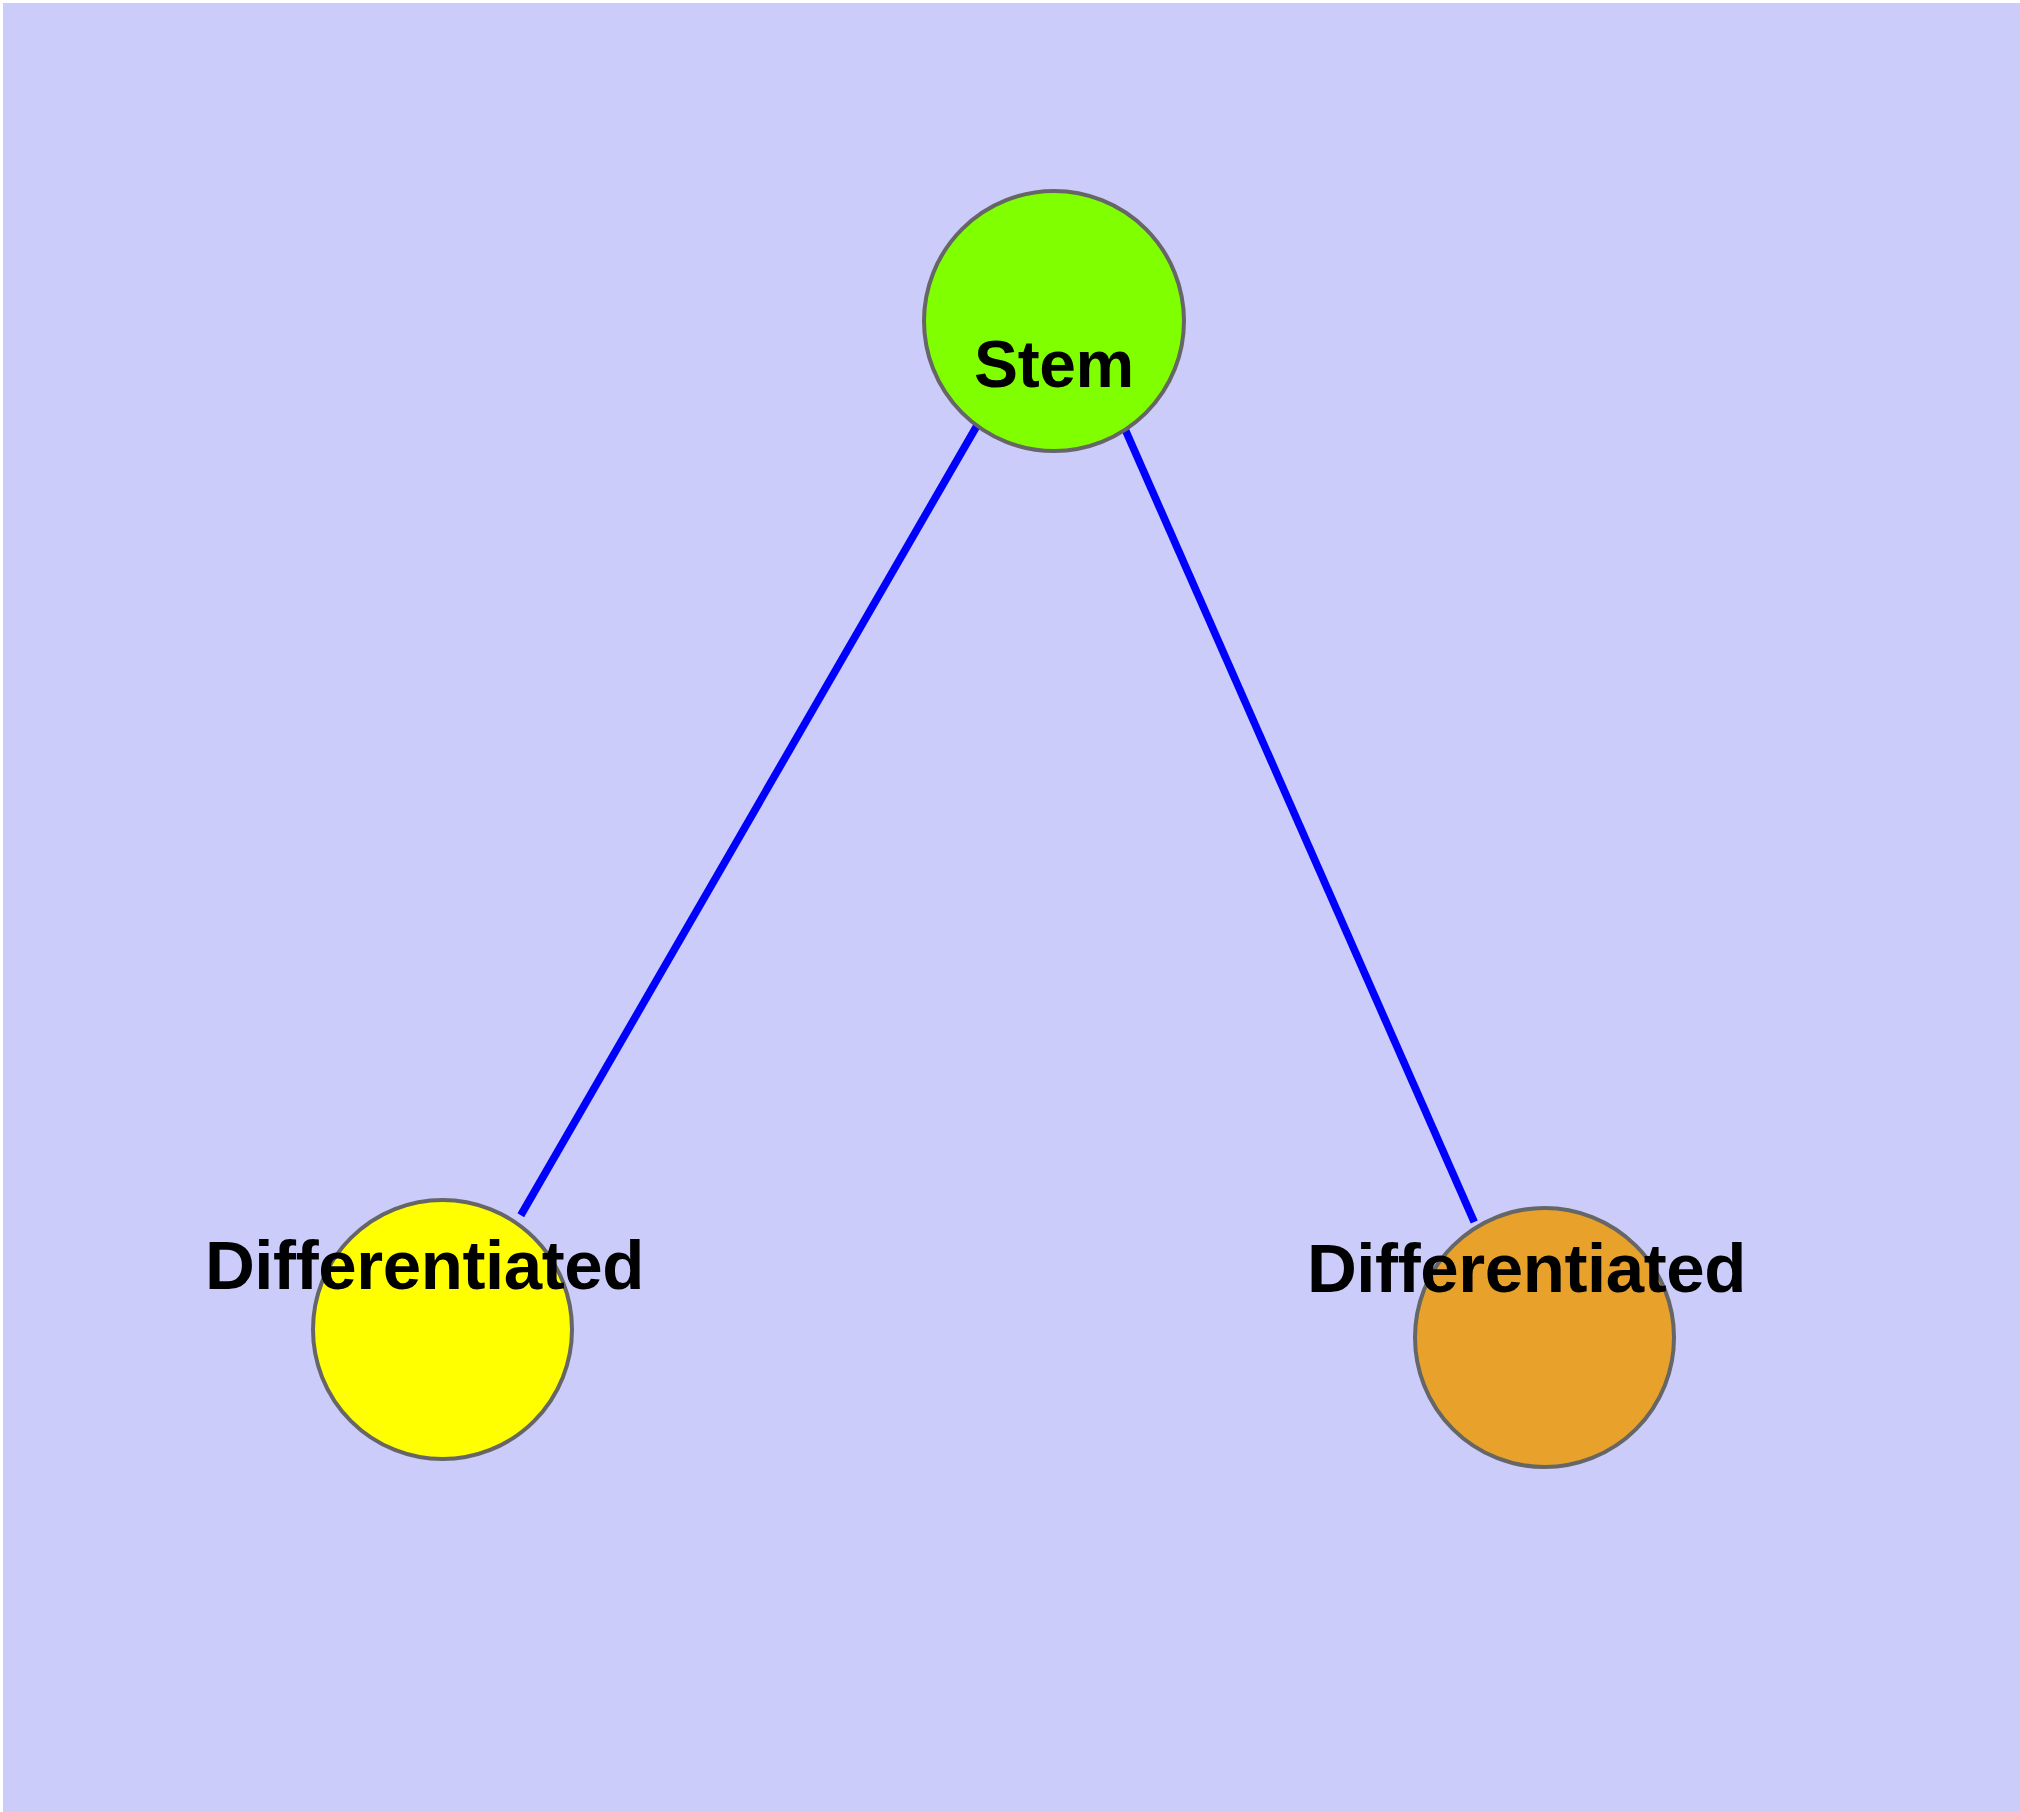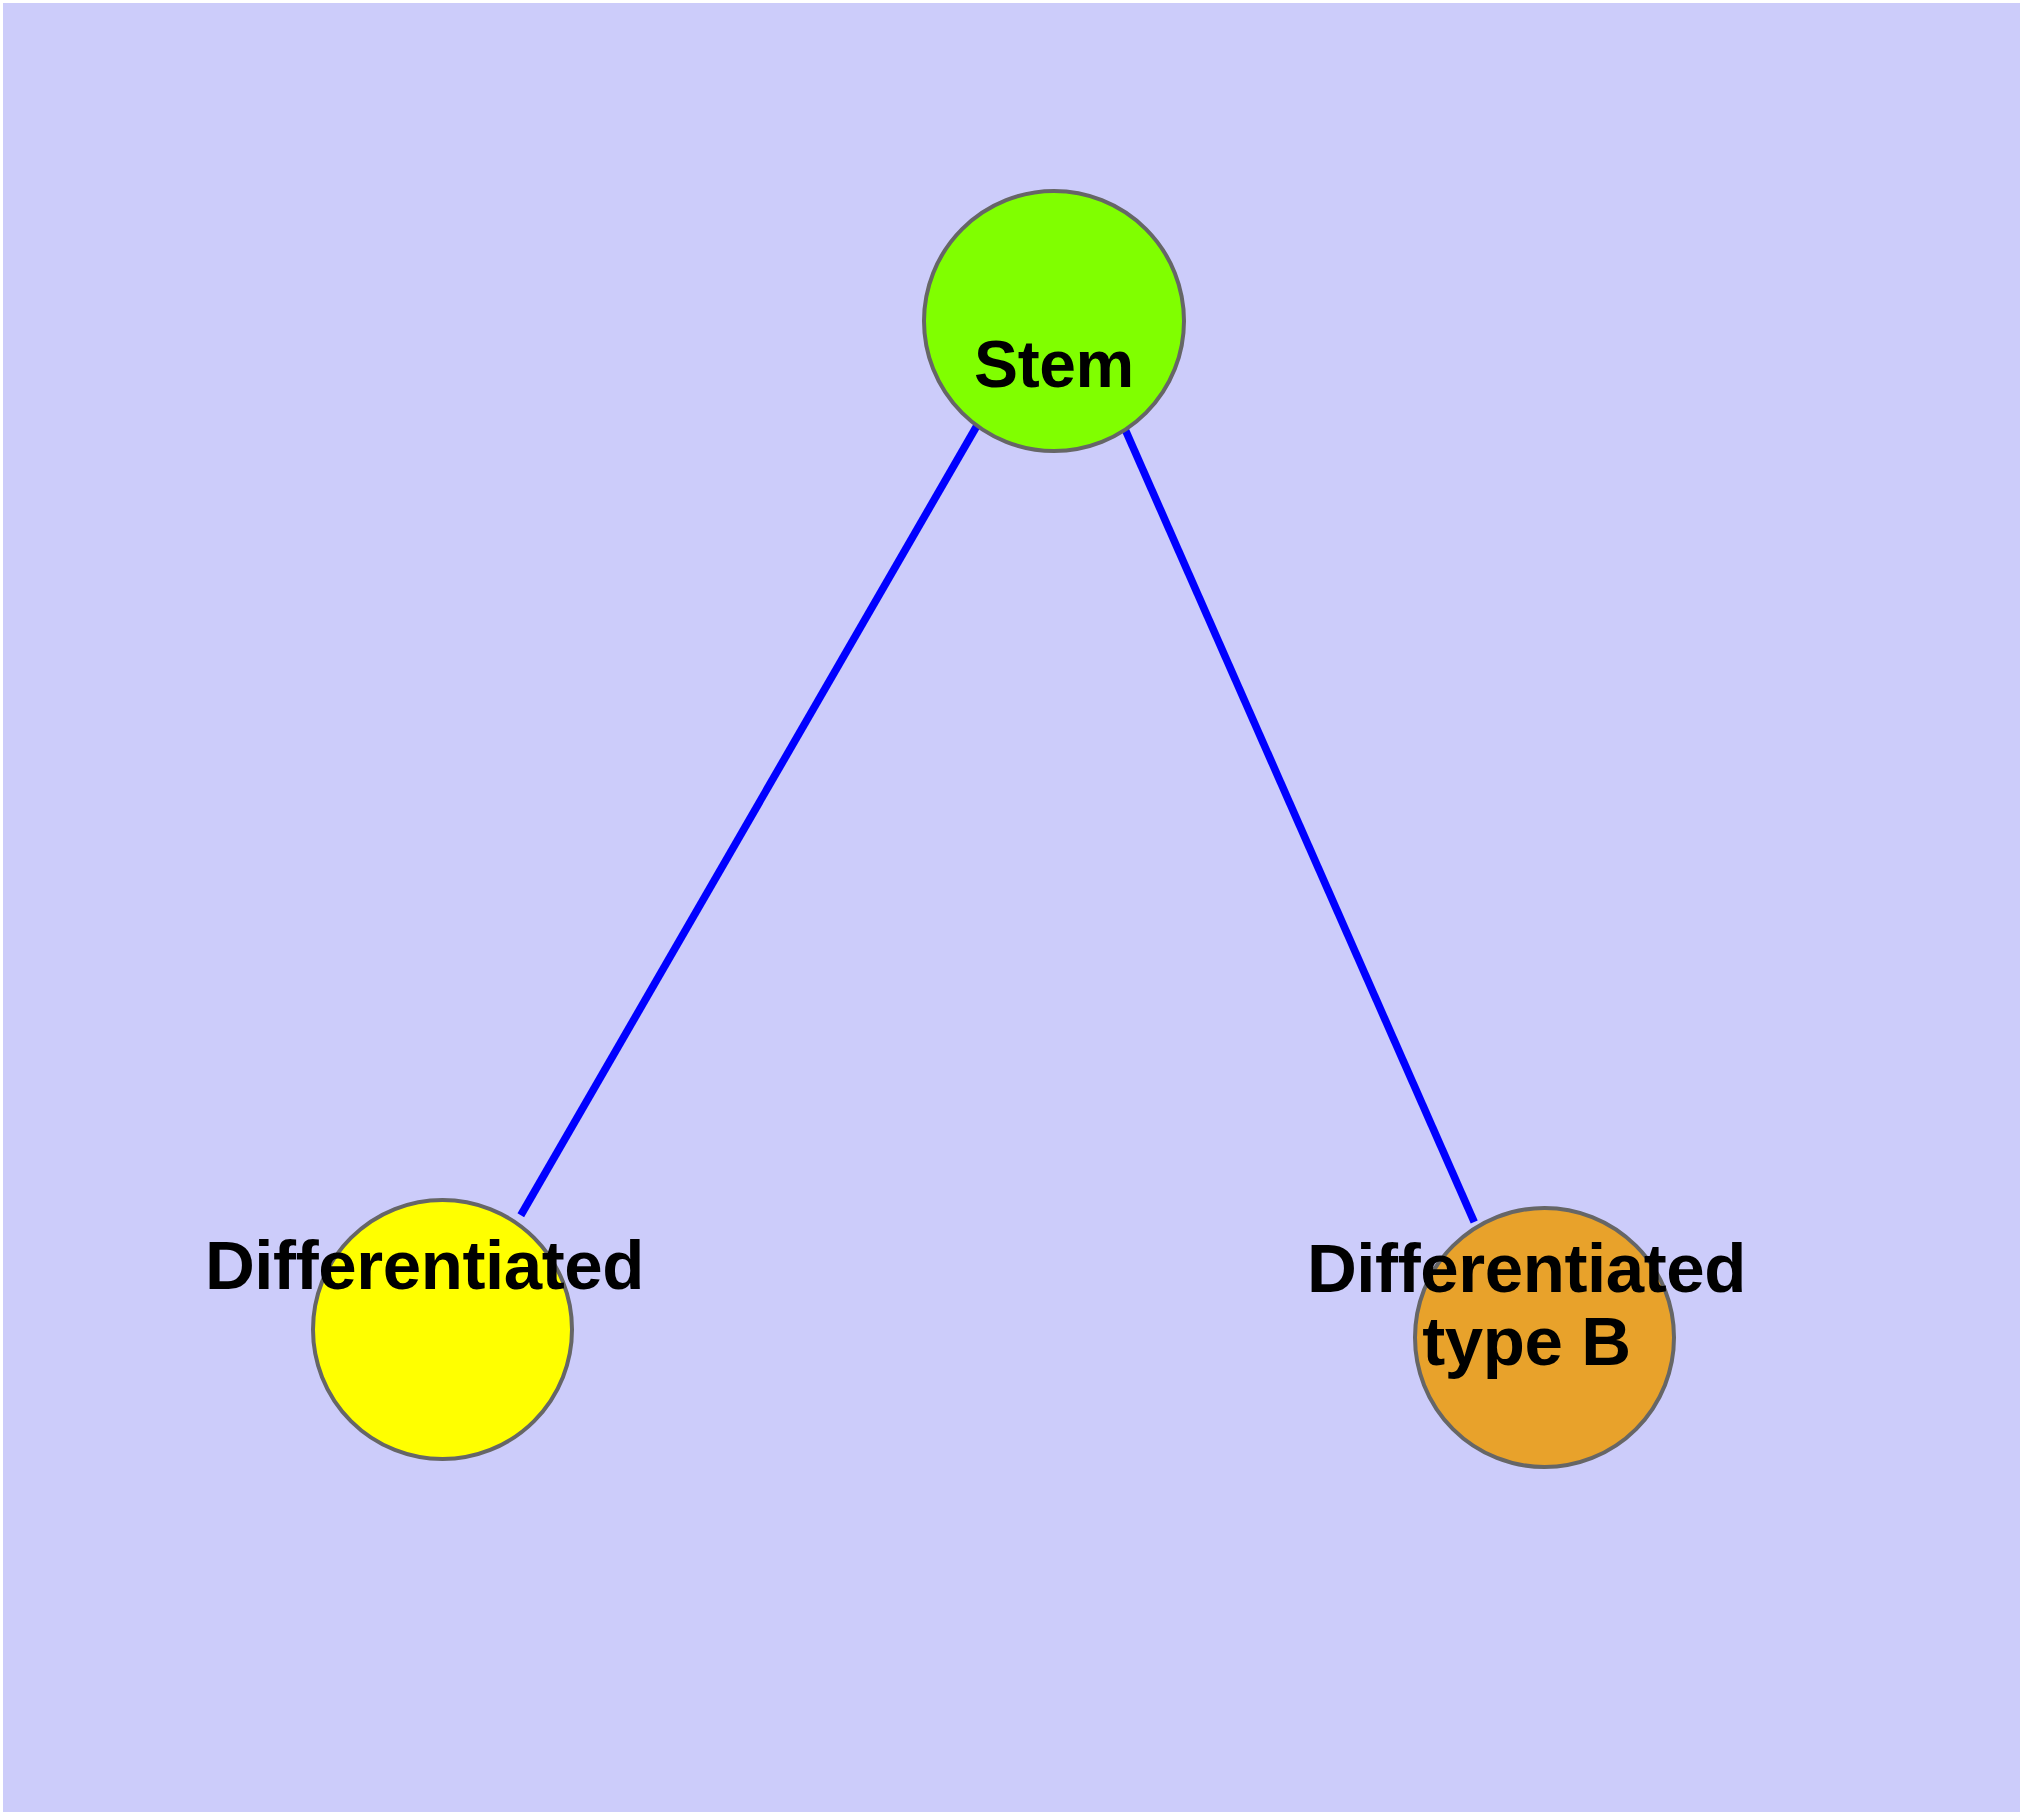--- a/index.html
+++ b/index.html
@@ -105,17 +105,16 @@
   <div class="node-label" id="label-stem">
     <div>Stem</div>
   </div>
 
   <div class="node-label" id="label-diff-a">
     <div>Differentiated</div>
   </div>
 
   <div class="node-label" id="label-diff-b">
     <div>Differentiated</div>
-    <div>type B</div>
   </div>
 
 </div>
 
 
 </body></html>

